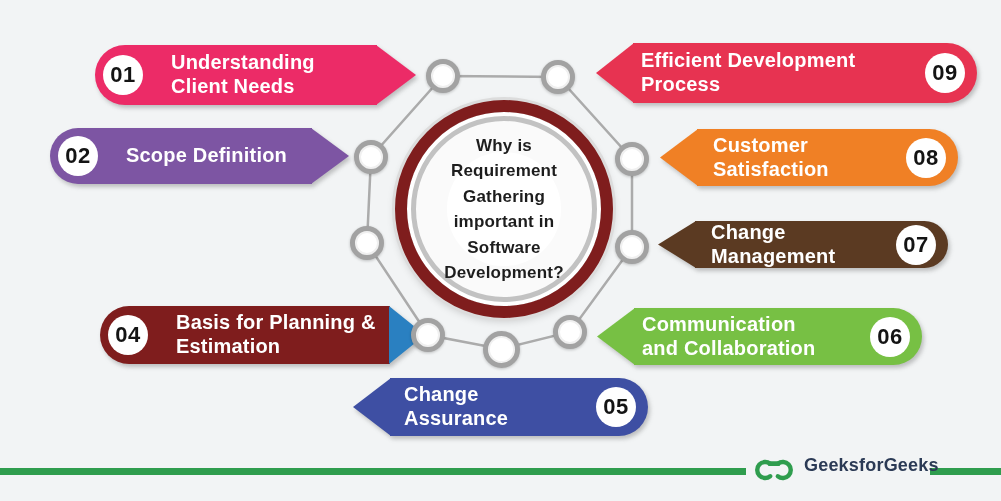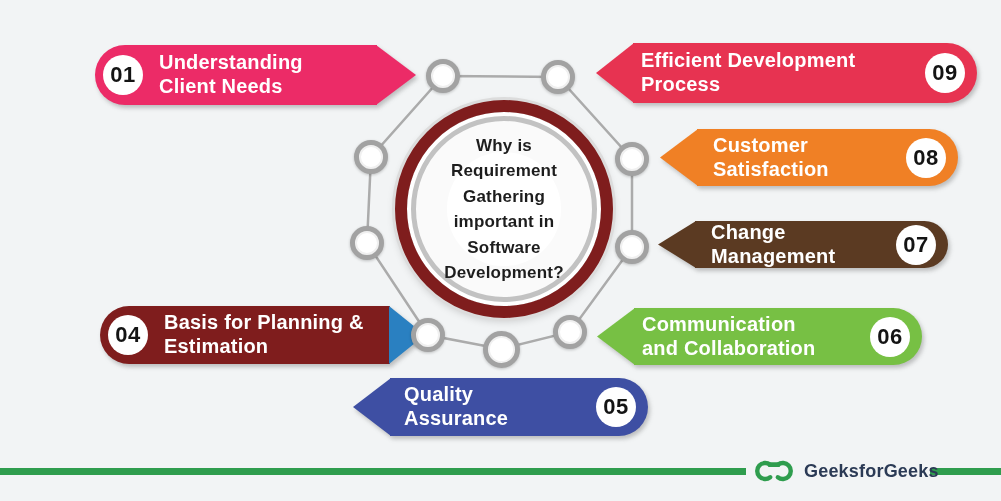--- a/index.html
+++ b/index.html
@@ -41,41 +41,41 @@
     z-index:6;
   }
 
   
   .banner{
     position:absolute;display:flex;align-items:center;
     box-sizing:border-box;z-index:5;
     filter:drop-shadow(2px 3px 2px rgba(50,50,50,.28));
   }
   .banner .tip{position:absolute;top:0;bottom:0;width:38px;}
-  .banner.left{border-radius:30px 0 0 30px;padding-left:8px;}
+  .banner.left{border-radius:30px 0 0 30px;padding-left:8px;gap:12px;}
   .banner.left .tip{left:100%;margin-left:-1px;clip-path:polygon(0 0,100% 50%,0 100%);}
   .banner.right{border-radius:0 30px 30px 0;justify-content:space-between;padding:0 12px 0 8px;gap:46px;}
   .banner.right .tip{right:100%;margin-right:-1px;clip-path:polygon(100% 0,0 50%,100% 100%);}
   .num{
     flex:0 0 auto;width:40px;height:40px;border-radius:50%;
     background:#ffffff;color:#141414;
     display:flex;align-items:center;justify-content:center;
     font-size:22px;font-weight:600;letter-spacing:.5px;
   }
   .label{
     color:#ffffff;font-size:20px;font-weight:600;line-height:1.18;
     letter-spacing:.2px;
   }
   .banner.left .label{margin-left:16px;}
 
   
   .footer-line{position:absolute;top:468px;height:7px;z-index:3;}
   .footer-logo{
     position:absolute;left:750px;top:455px;height:32px;z-index:4;
-    display:flex;align-items:center;gap:6px;
+    display:flex;gap:6px;
   }
   .brand-text{font-size:18px;font-weight:700;letter-spacing:.2px;}
 </style>
 </head>
 <body>
 
 <div class="canvas">
 
   <svg class="web" width="1001" height="501">
     <polygon points="443,76 558,77 632,159 632,247 570,332 501,349 428,335 367,243 371,157" fill="none" stroke="#ababab" stroke-width="2.5"></polygon>
@@ -94,31 +94,36 @@
   <div class="node" style="left:411px;top:318px"></div>
   <div class="node" style="left:350px;top:226px"></div>
   <div class="node" style="left:354px;top:140px"></div>
 
   <div class="banner left" style="left: 95px; top: 45px; width: 282px; height: 60px; background: rgb(236, 43, 103);">
     <div class="tip" style="width: 40px; background: rgb(236, 43, 103);"></div>
     <span class="num">01</span>
     <span class="label" style="max-width:178px">Understanding Client Needs</span>
   </div>
 
+  <div class="banner left" style="left: 50px; top: 128px; width: 262px; height: 56px; background: rgb(125, 85, 163);">
+    <div class="tip" style="background: rgb(125, 85, 163);"></div>
+    <span class="num">02</span>
+    <span class="label">Scope Definition</span>
+  </div>
 
 
   <div class="banner left" style="left: 100px; top: 306px; width: 290px; height: 58px; background: #7f1d1d;">
     <div class="tip" style="width: 36px; background: rgb(42, 128, 193);"></div>
     <span class="num">04</span>
     <span class="label" style="max-width:200px">Basis for Planning &amp; Estimation</span>
   </div>
 
   <div class="banner right" style="left: 390px; top: 378px; width: 258px; height: 58px; background: rgb(62, 79, 163);">
     <div class="tip" style="background: rgb(62, 79, 163);"></div>
-    <span class="label" style="margin-left:6px">Quality Assurance</span>
+    <span class="label" style="margin-left:6px">Change Assurance</span>
     <span class="num">05</span>
   </div>
 
   <div class="banner right" style="left: 633px; top: 43px; width: 344px; height: 60px; background: rgb(231, 51, 81);">
     <div class="tip" style="background: rgb(231, 51, 81);"></div>
     <span class="label" style="max-width:232px">Efficient Development Process</span>
     <span class="num">09</span>
   </div>
 
   <div class="banner right" style="left: 697px; top: 129px; width: 261px; height: 57px; background: rgb(240, 128, 37);">

